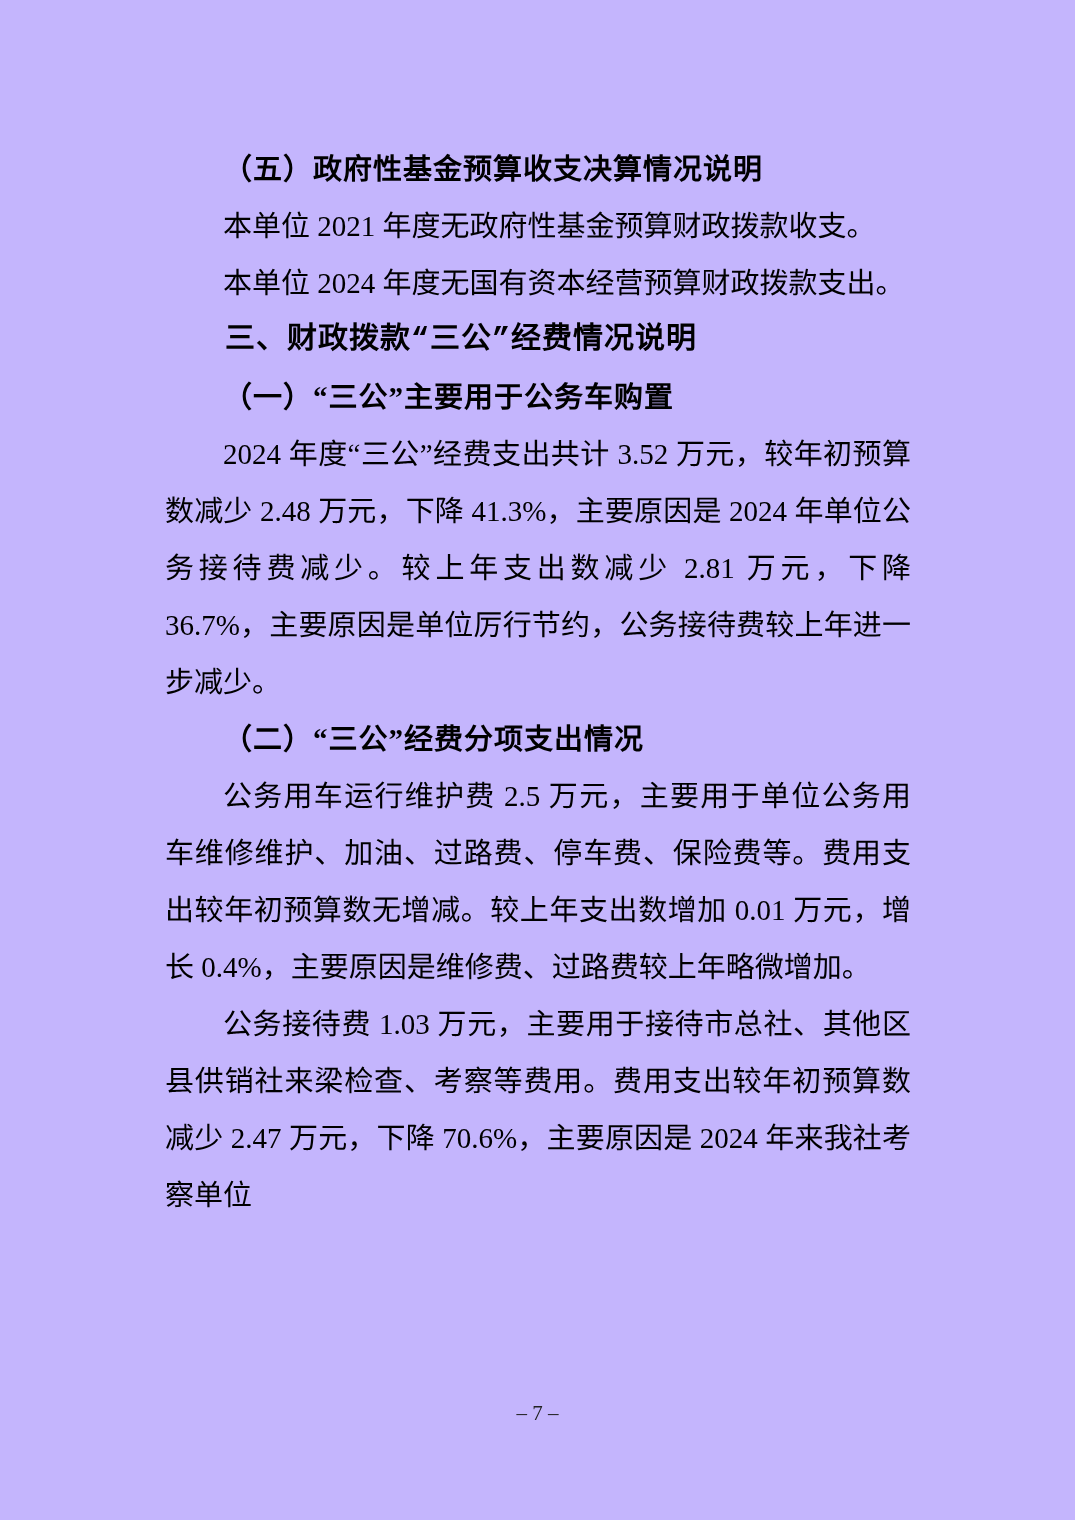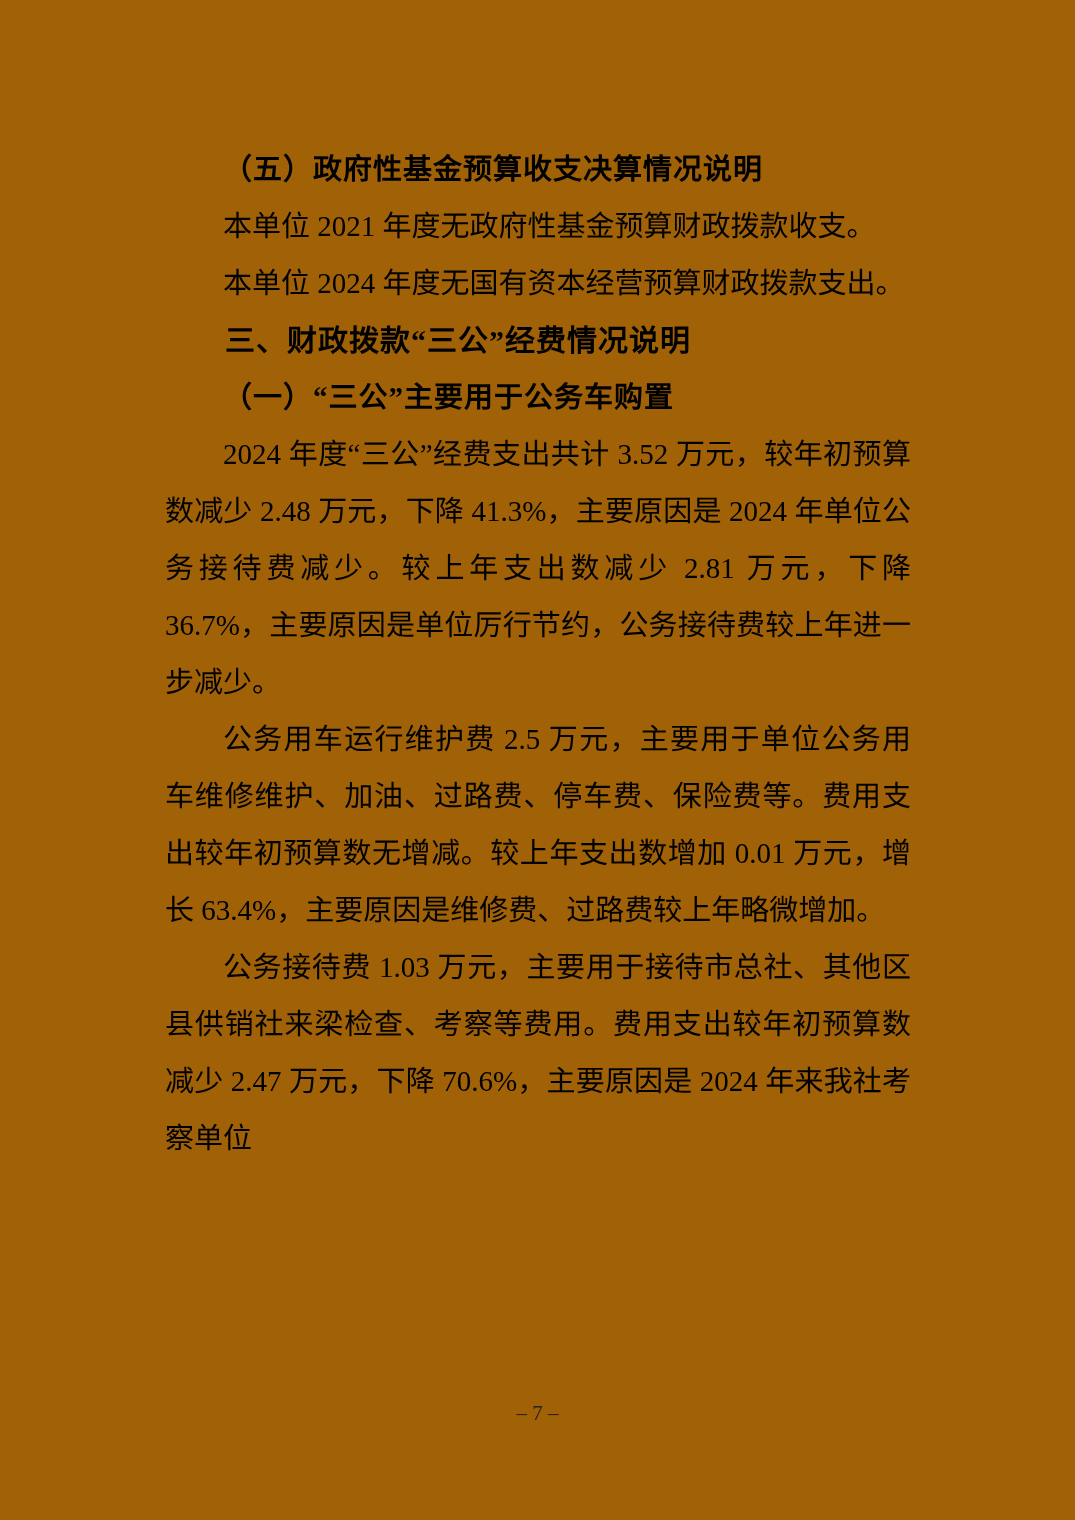--- a/index.html
+++ b/index.html
@@ -4,21 +4,21 @@
 <style>
   html, body {
     margin: 0;
     padding: 0;
     background: #e8e8e8;
   }
   .page {
     position: relative;
     width: 1075px;
     height: 1520px;
-    background: #a16207;
+    background: #c4b5fd;
     overflow: hidden;
     font-family: "Liberation Serif", "DejaVu Serif", serif;
     color: #000000;
   }
   .content {
     position: absolute;
     left: 165px;
     top: 141px;
     width: 746px;
   }
@@ -28,21 +28,21 @@
     line-height: 57px;
     text-indent: 2em;
   }
   .h-kai {
     font-weight: bold;
     font-family: "Liberation Serif", "DejaVu Serif", serif;
     letter-spacing: 1px;
   }
   .h-hei {
     font-weight: bold;
-    font-family: Liberation Serif, serif;
+    font-family: Liberation Mono, monospace;
     font-size: 30px !important;
     letter-spacing: 1px;
   }
   .para {
     text-align: justify;
     text-justify: inter-ideograph;
   }
   .footer {
     position: absolute;
     left: 0;
@@ -58,17 +58,18 @@
 <body>
 
 <div class="page">
   <div class="content">
     <div class="h-kai">（五）政府性基金预算收支决算情况说明</div>
     <div class="para">本单位 2021 年度无政府性基金预算财政拨款收支。</div>
     <div class="para">本单位 2024 年度无国有资本经营预算财政拨款支出。</div>
     <div class="h-hei">三、财政拨款“三公”经费情况说明</div>
     <div class="h-kai">（一）“三公”主要用于公务车购置</div>
     <div class="para">2024 年度“三公”经费支出共计 3.52 万元，较年初预算数减少 2.48 万元，下降 41.3%，主要原因是 2024 年单位公务接待费减少。较上年支出数减少 2.81 万元，下降 36.7%，主要原因是单位厉行节约，公务接待费较上年进一步减少。</div>
-    <div class="para">公务用车运行维护费 2.5 万元，主要用于单位公务用车维修维护、加油、过路费、停车费、保险费等。费用支出较年初预算数无增减。较上年支出数增加 0.01 万元，增长 63.4%，主要原因是维修费、过路费较上年略微增加。</div>
+    <div class="h-kai">（二）“三公”经费分项支出情况</div>
+    <div class="para">公务用车运行维护费 2.5 万元，主要用于单位公务用车维修维护、加油、过路费、停车费、保险费等。费用支出较年初预算数无增减。较上年支出数增加 0.01 万元，增长 0.4%，主要原因是维修费、过路费较上年略微增加。</div>
     <div class="para">公务接待费 1.03 万元，主要用于接待市总社、其他区县供销社来梁检查、考察等费用。费用支出较年初预算数减少 2.47 万元，下降 70.6%，主要原因是 2024 年来我社考察单位</div>
   </div>
   <div class="footer">– 7 –</div>
 </div>
 
 </body></html>

